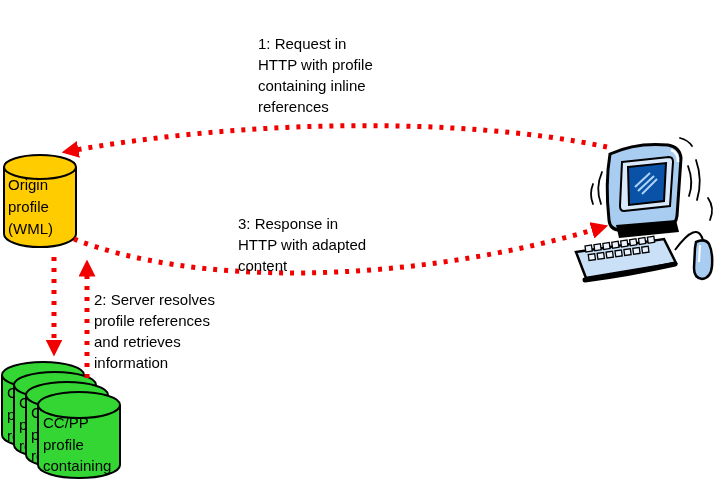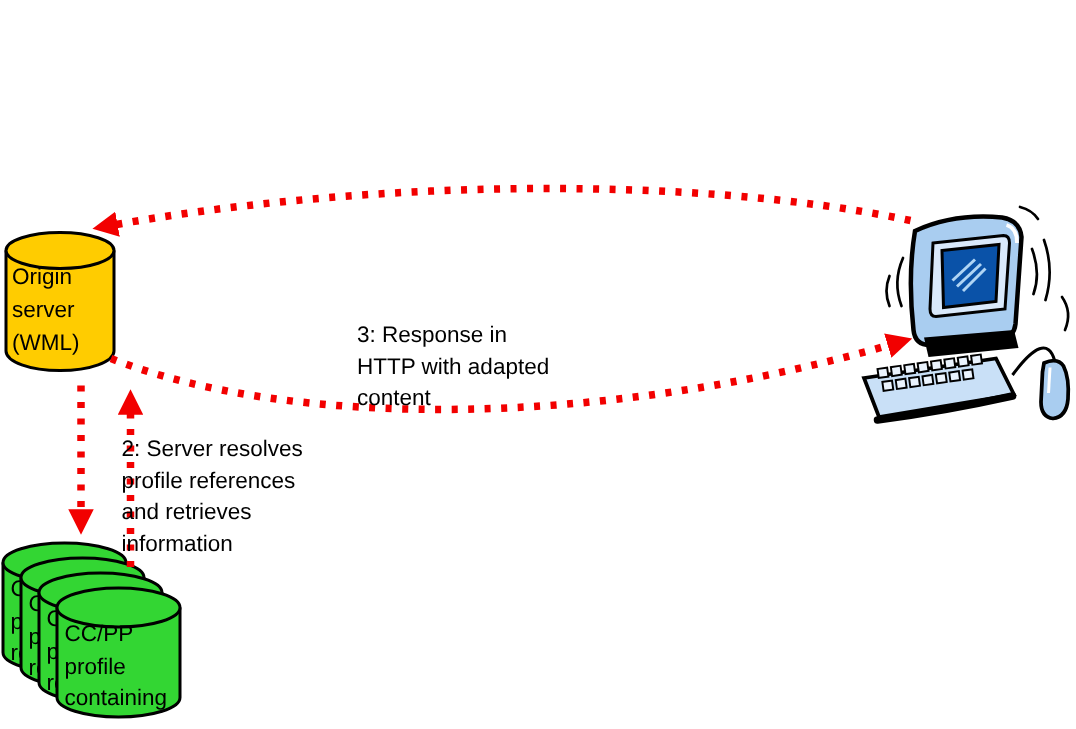--- a/index.html
+++ b/index.html
@@ -52,21 +52,21 @@
   </svg>
   <div class="cyl-label" style="left:43px;top:412px;width:95px;z-index:9">CC/PP
 profile
 containing</div>
 
   <svg class="abs" style="left:3px;top:153px;z-index:10;overflow:visible" width="74" height="95" viewBox="0 0 74 95">
     <path d="M1,14 V81 a36,13 0 0 0 72,0 V14" stroke="#000" stroke-width="2" fill="#FFCC00"></path>
     <ellipse cx="37" cy="14" rx="36" ry="12" stroke="#000" stroke-width="2" fill="#FFCC00"></ellipse>
   </svg>
   <div class="cyl-label" style="left:8px;top:174px;width:70px;line-height:22px;z-index:11">Origin
-server
+profile
 (WML)</div>
 
   <svg class="abs" style="left:572px;top:132px;z-index:5;overflow:visible" width="145" height="165" viewBox="0 0 145 165">
 
     <g fill="none" stroke="#000" stroke-width="1.8" stroke-linecap="round">
       <path d="M30,40 Q23,56 29,72"></path>
       <path d="M21,52 Q17,62 21,72"></path>
       <path d="M116,34 Q122,50 117,64"></path>
       <path d="M124,28 Q131,48 125,68"></path>
       <path d="M108,6 Q116,8 120,14"></path>
@@ -117,21 +117,25 @@
       <marker id="ah" viewBox="0 0 10 10" refX="5" refY="5" markerWidth="3.4" markerHeight="3.4" orient="auto" markerUnits="strokeWidth">
         <path d="M0,0 L10,5 L0,10 Z" fill="#F20000"></path>
       </marker>
     </defs>
     <path d="M607,147 C460,116 240,120 70,151" fill="none" stroke-width="5" stroke-dasharray="4 7" marker-end="url(#ah)" stroke="#F20000"></path>
     <path d="M74,239 C190,285 400,287 600,228" fill="none" stroke-width="5" stroke-dasharray="4 7" marker-end="url(#ah)" stroke="#F20000"></path>
     <path d="M54,257 V348" fill="none" stroke-width="5" stroke-dasharray="4 7" marker-end="url(#ah)" stroke="#F20000"></path>
     <path d="M87,378 V268" fill="none" stroke-width="5" stroke-dasharray="4 7" marker-end="url(#ah)" stroke="#F20000"></path>
   </svg>
 
+  <div class="lbl" style="left:258px;top:33px;width:165px">1: Request in
+HTTP with profile
+containing inline
+references</div>
   <div class="lbl" style="left:238px;top:213px;width:185px">3: Response in
 HTTP with adapted
 content</div>
-  <div class="lbl" style="left:81px;top:289px;width:175px">2: Server resolves
+  <div class="lbl" style="left:94px;top:289px;width:175px">2: Server resolves
 profile references
 and retrieves
 information</div>
 
 </div>
 
 </body></html>

